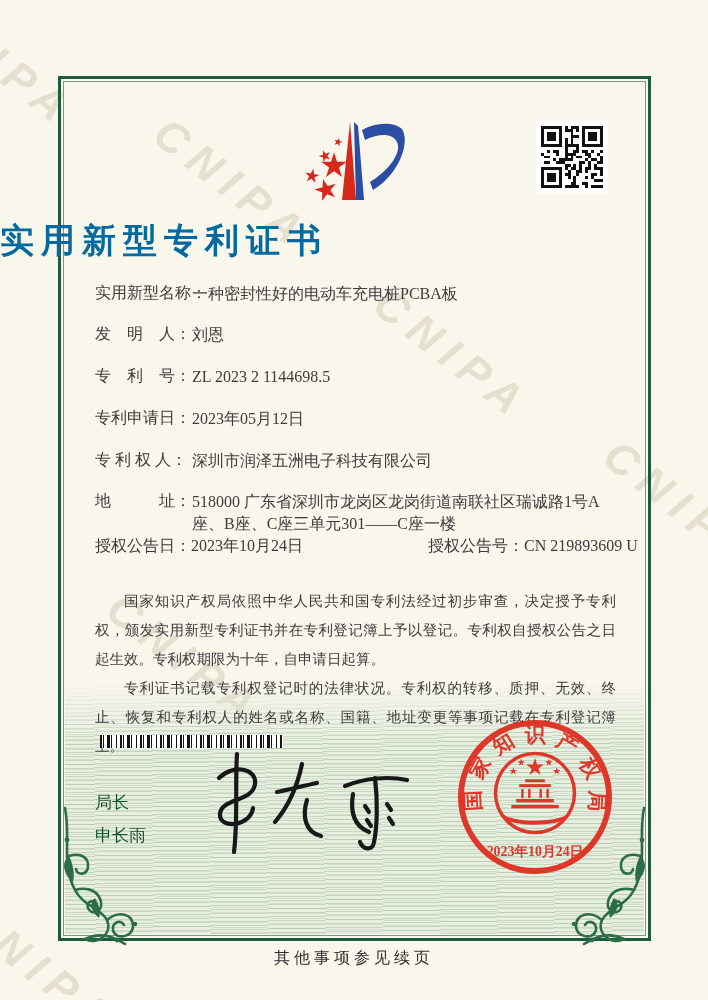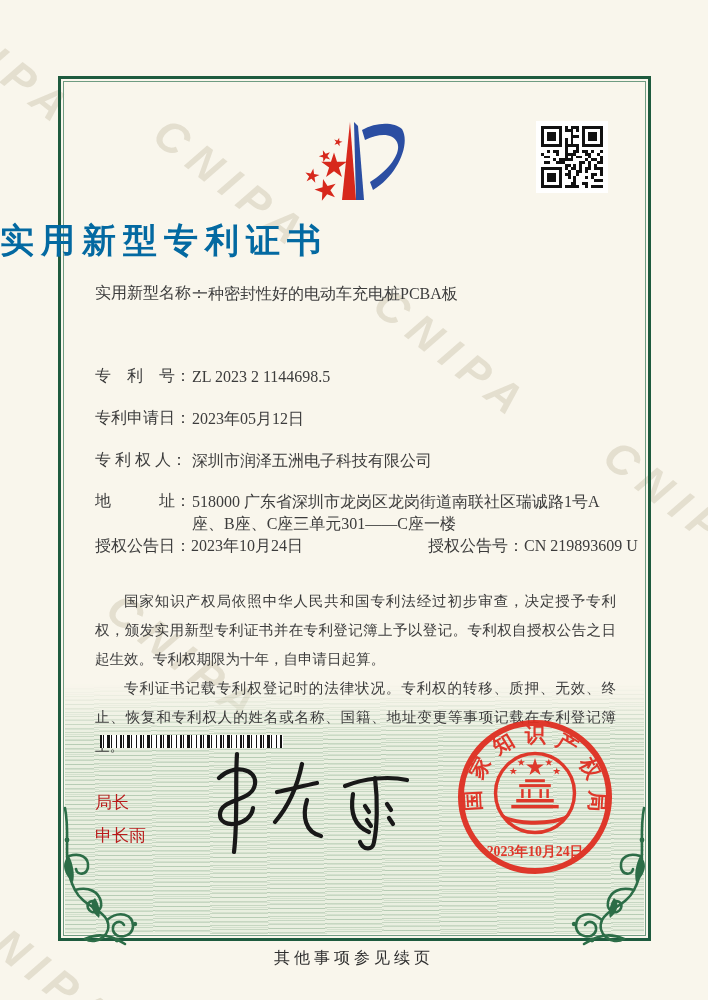--- a/index.html
+++ b/index.html
@@ -35,21 +35,21 @@
   .field .val{display:inline-block;width:calc(100% - 102px);vertical-align:top;line-height:22px;}
   .pair2{position:absolute;left:333px;top:0;white-space:nowrap;}
   .paras{position:absolute;left:95px;right:92px;top:573px;font-size:14.5px;line-height:29px;
          text-align:justify;color:#3b3b3b;margin-top:14px;}
   .paras p{margin:0;text-indent:2em;}
   .barcode{position:absolute;left:100px;top:735px;width:183px;height:13px;
       background:repeating-linear-gradient(90deg,
         #141414 0 2px,#fff 2px 3px,#141414 3px 4px,#fff 4px 7px,
         #141414 7px 10px,#fff 10px 11px,#141414 11px 12px,#fff 12px 16px,
         #141414 16px 17px,#fff 17px 20px);}
-  .officer{position:absolute;left:95px;top:786px;font-size:17px;line-height:33px;color:#b91c1c;
+  .officer{position:absolute;left:95px;top:786px;font-size:17px;line-height:33px;color:#14532d;
            font-family:"Liberation Sans","DejaVu Sans",sans-serif;}
   .signature{position:absolute;left:207px;top:748px;width:205px;height:110px;}
   .seal{position:absolute;left:456px;top:718px;width:158px;height:158px;opacity:.93;}
   .page-num{position:absolute;left:0;right:0;top:906px;text-align:center;font-size:13px;color:#3f3f3f;letter-spacing:1px;}
   .cont-note{position:absolute;left:0;right:0;top:948px;text-align:center;font-size:16px;
              letter-spacing:4px;color:#2f2f2f;}
 </style>
 </head>
 <body>
 
@@ -248,20 +248,23 @@
         <rect x="0" y="14" width="7" height="7" fill="#111"></rect>
         <rect x="1" y="15" width="5" height="5" fill="#fff"></rect>
         <rect x="2" y="16" width="3" height="3" fill="#111"></rect>
       </svg>
 
     <div class="title">实用新型专利证书</div>
 
     <div class="field" style="top:283px">
       <span class="lab">实用新型名称：</span><span class="val">一种密封性好的电动车充电桩PCBA板</span>
     </div>
+    <div class="field" style="top:324px">
+      <span class="lab">发　明　人：</span><span class="val">刘恩</span>
+    </div>
     <div class="field" style="top:366px">
       <span class="lab">专　利　号：</span><span class="val">ZL 2023 2 1144698.5</span>
     </div>
     <div class="field" style="top:408px">
       <span class="lab">专利申请日：</span><span class="val">2023年05月12日</span>
     </div>
     <div class="field" style="top:450px">
       <span class="lab">专 利 权 人：</span><span class="val">深圳市润泽五洲电子科技有限公司</span>
     </div>
     <div class="field" style="top:491px">

